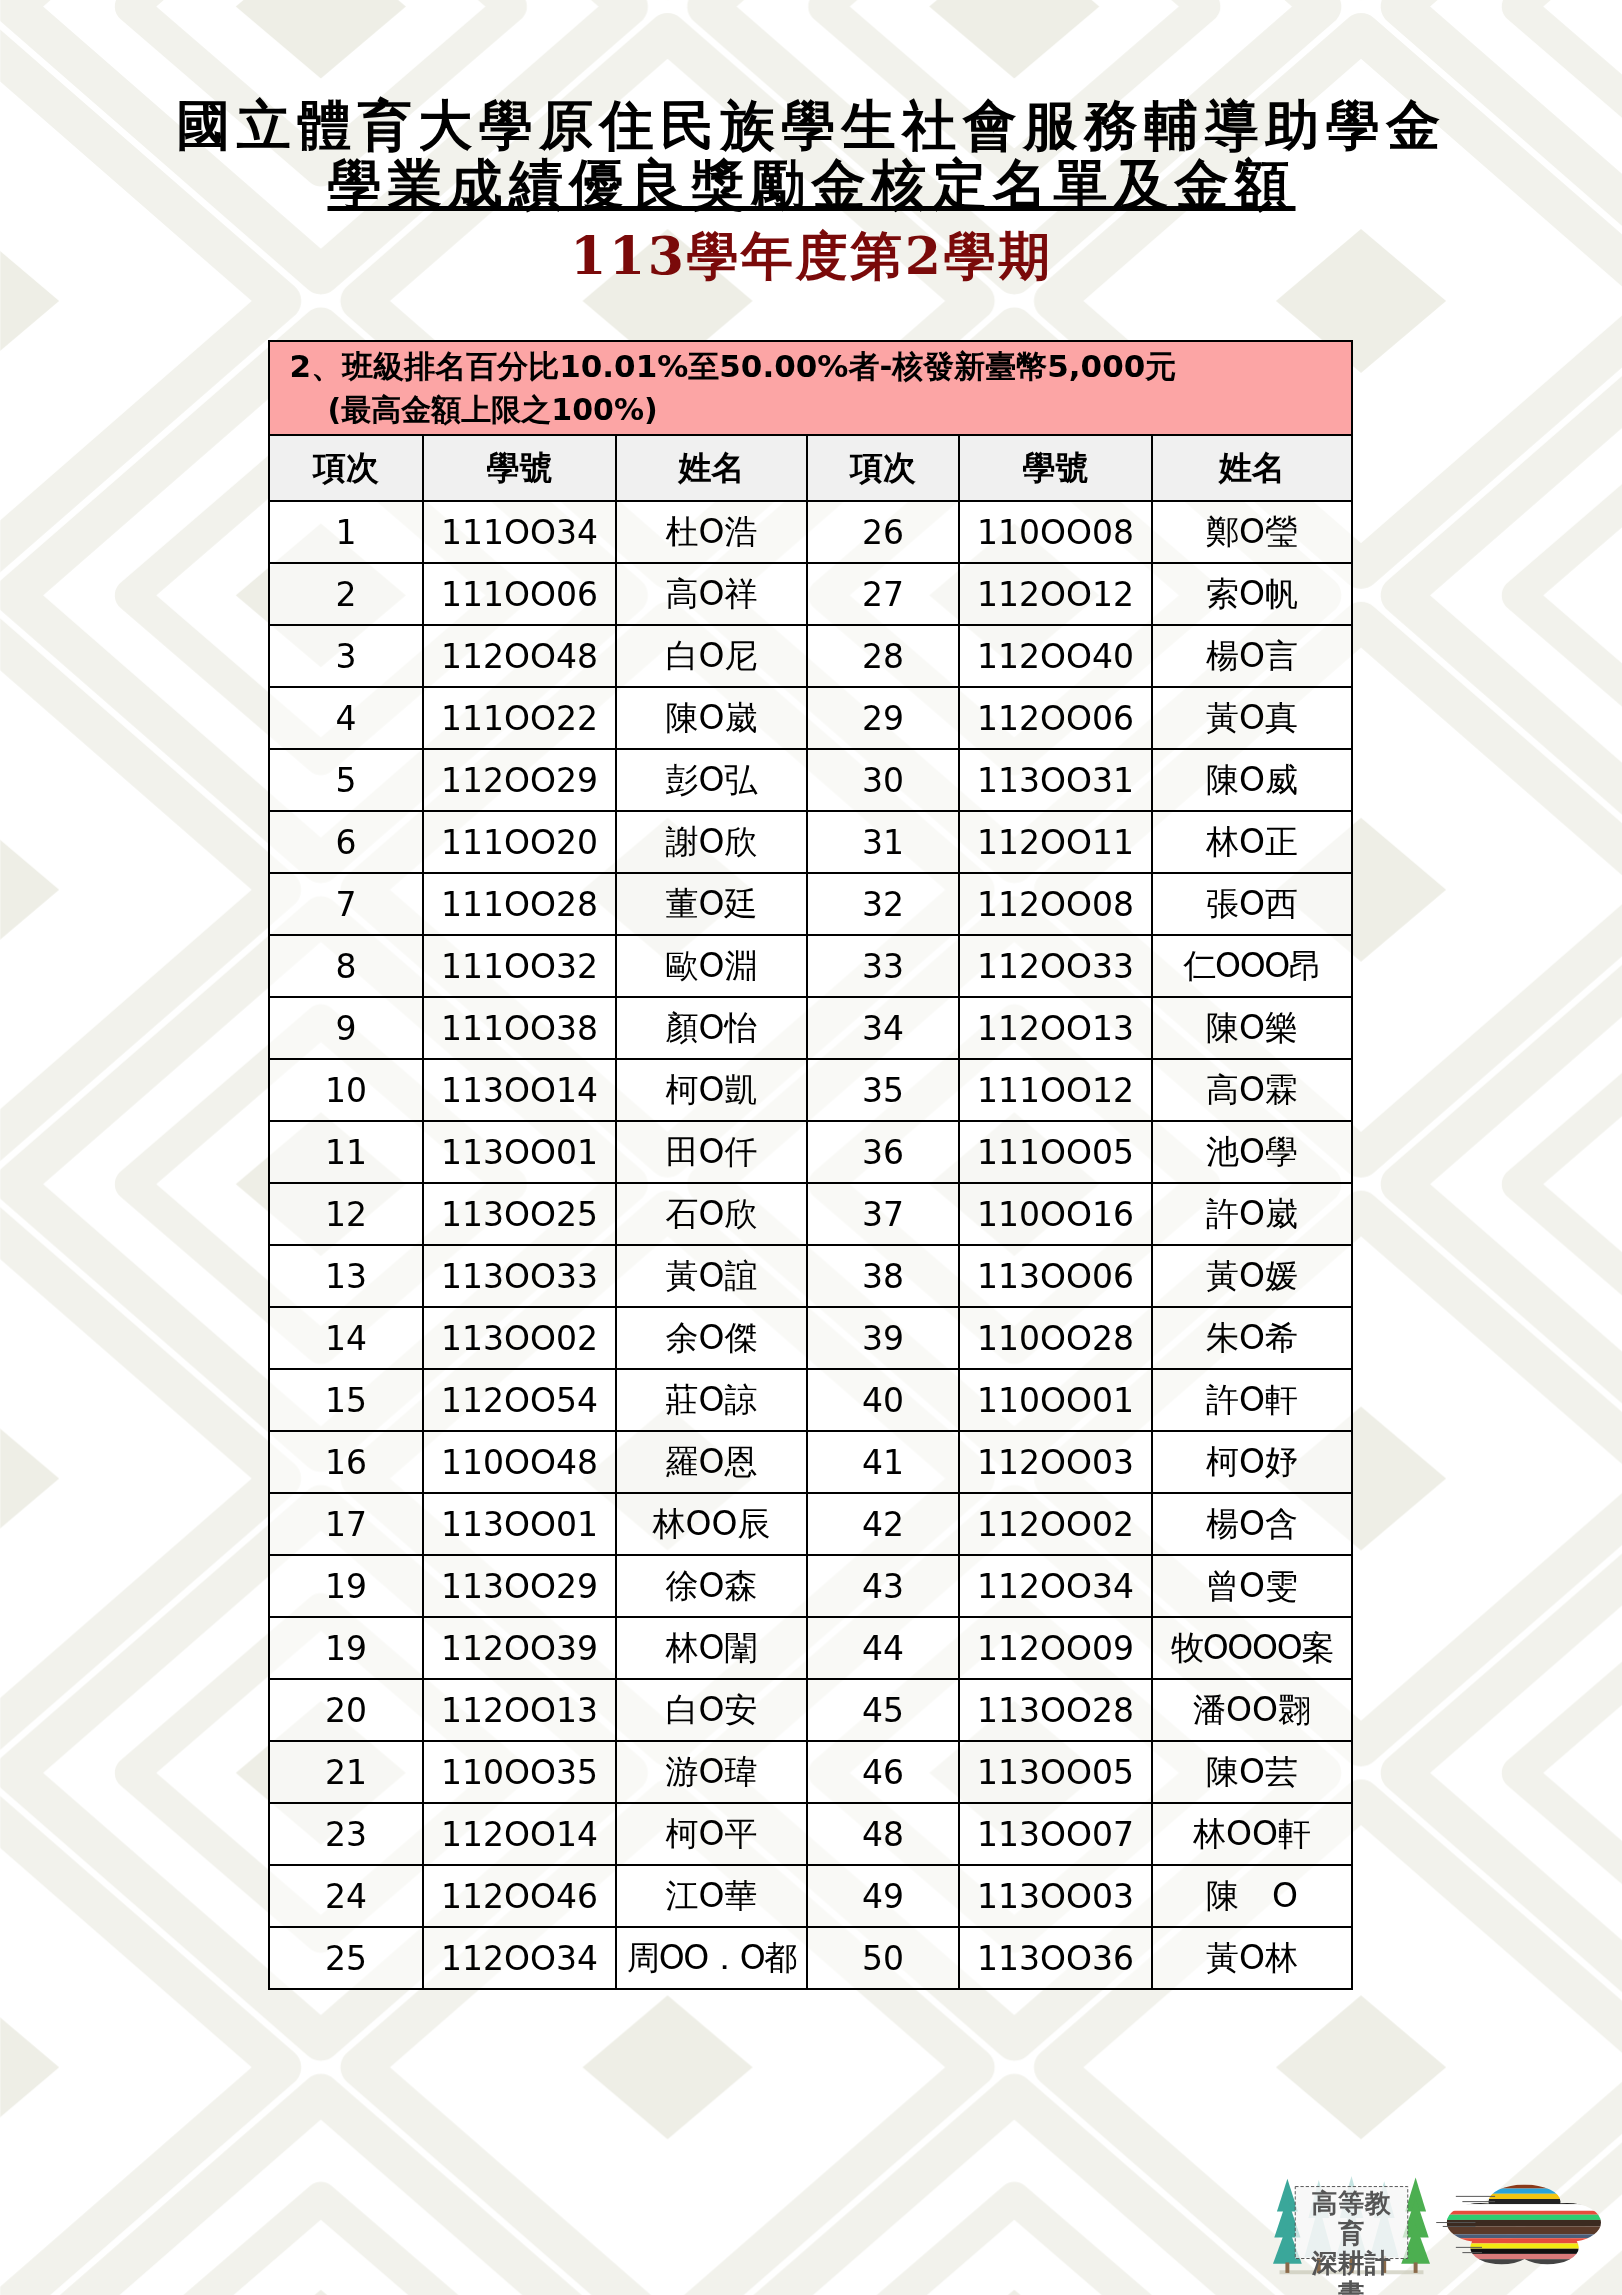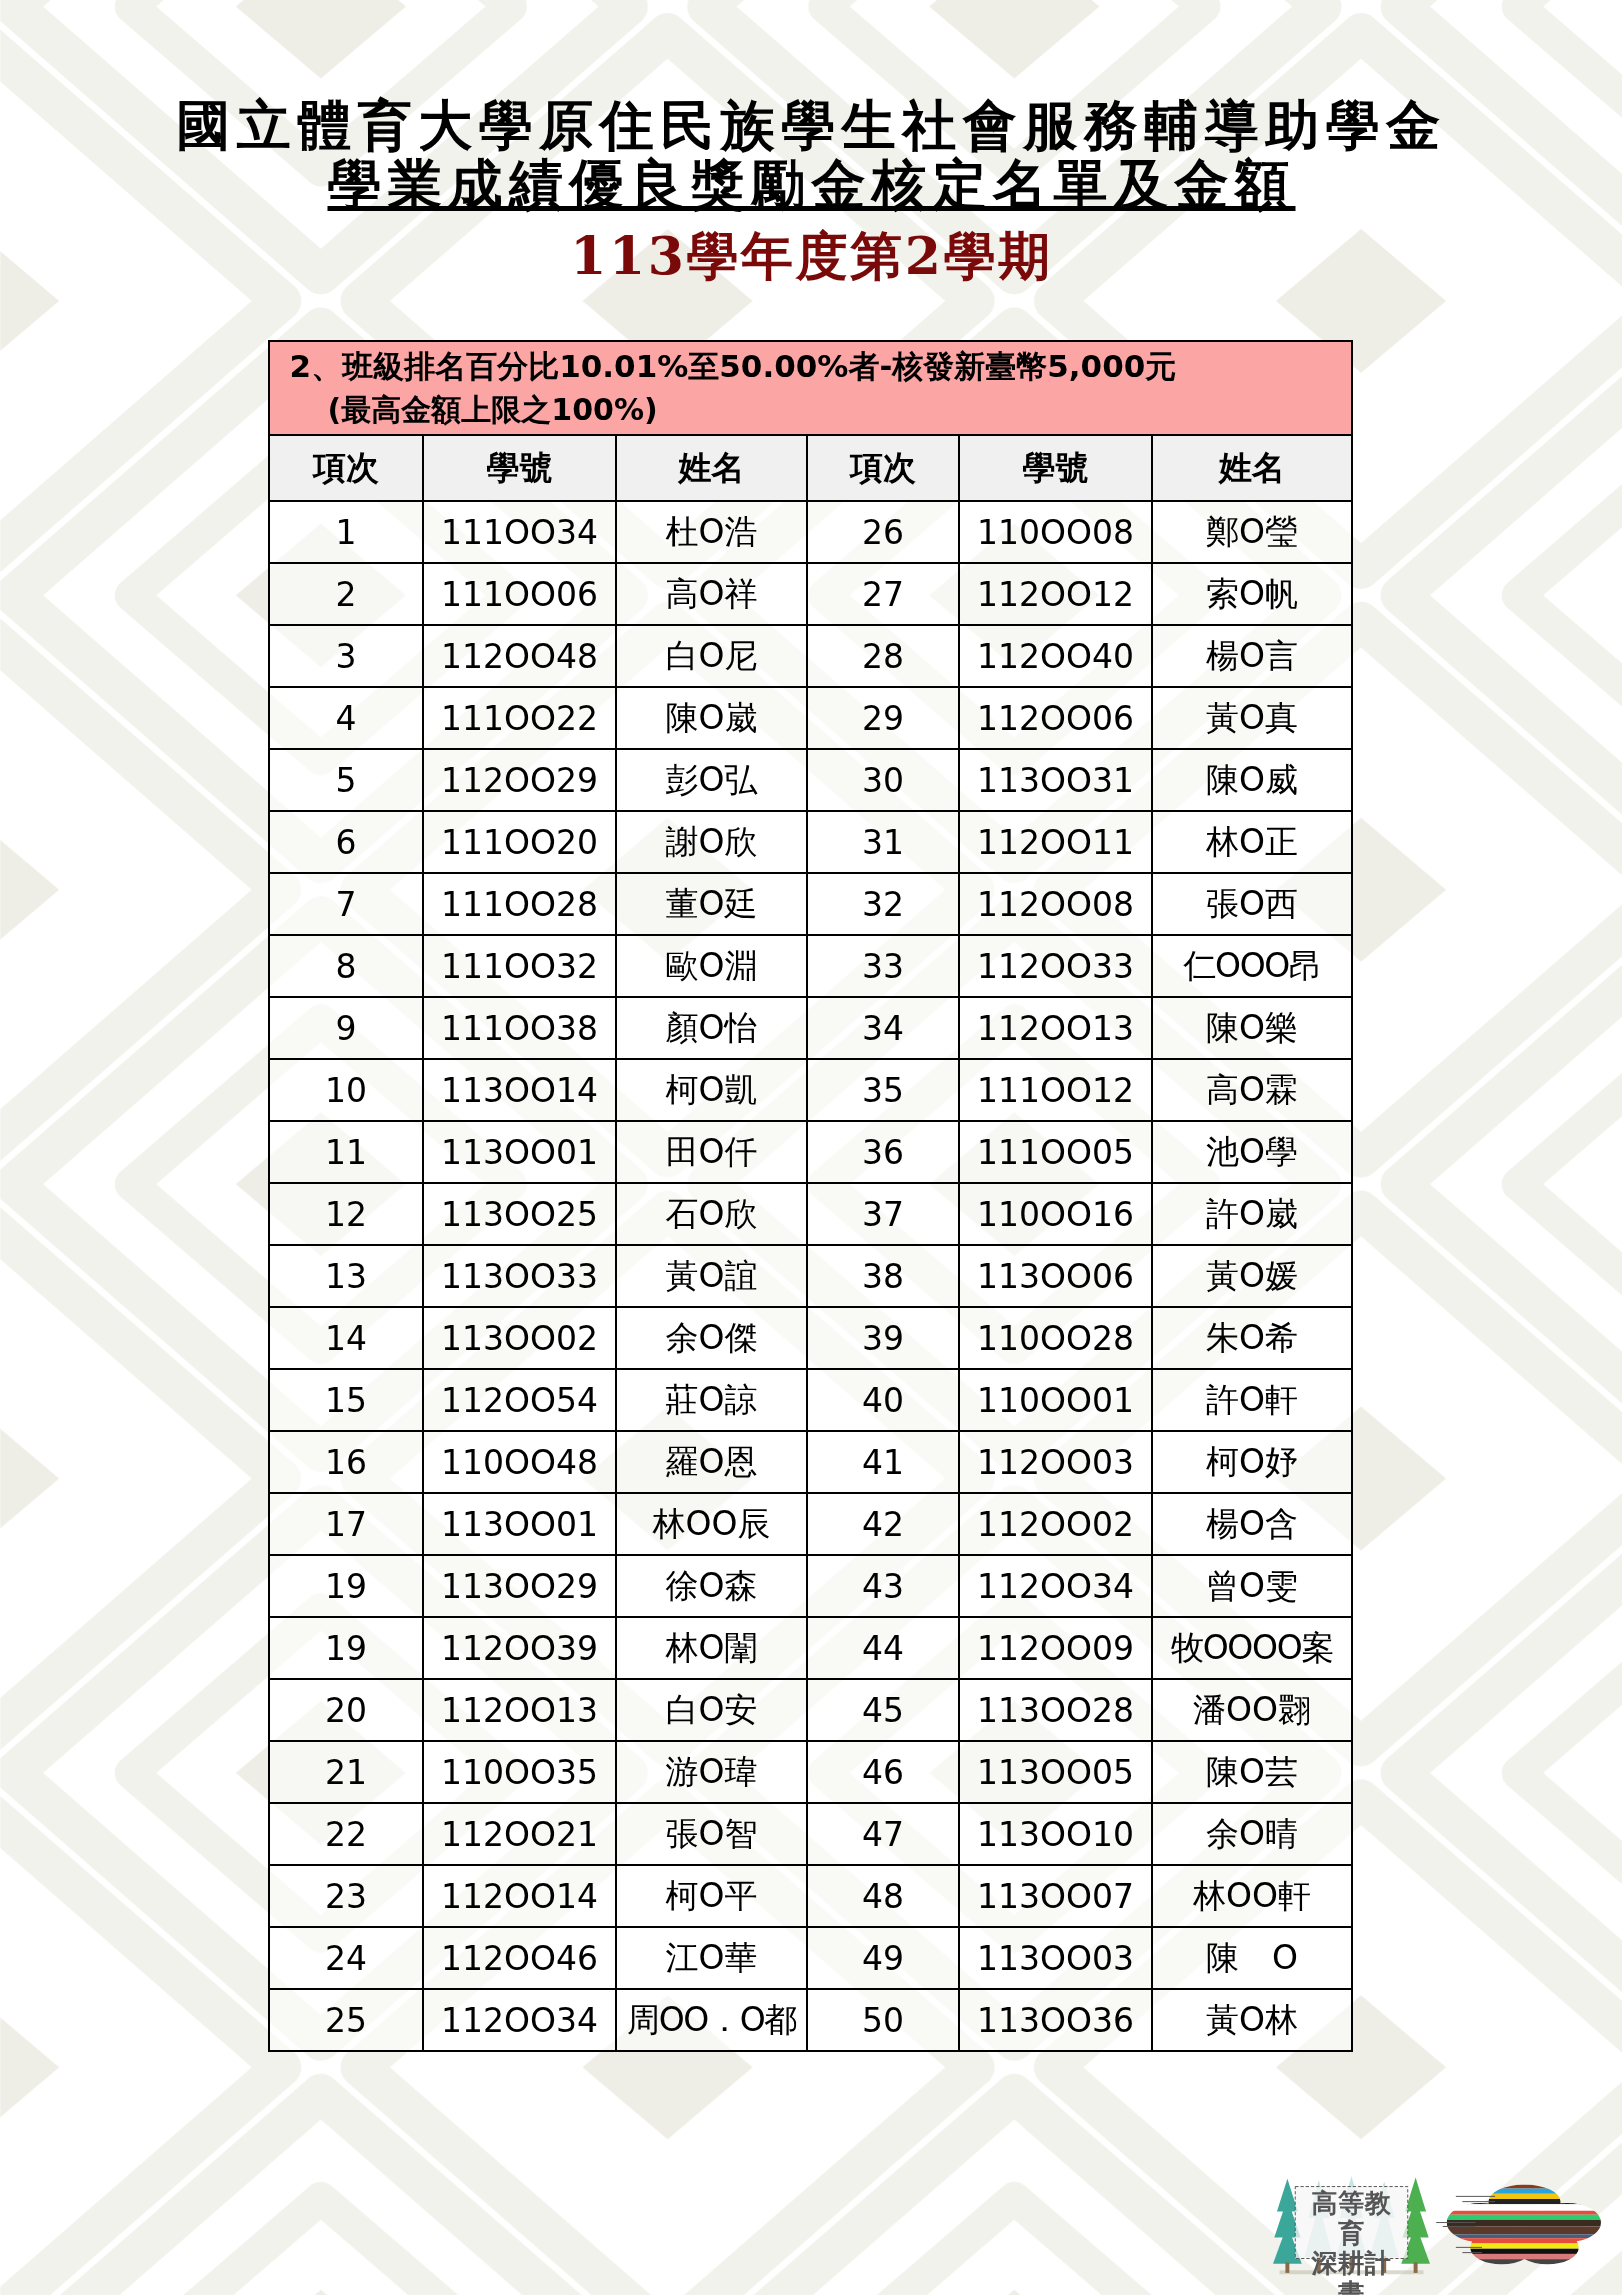--- a/index.html
+++ b/index.html
@@ -346,28 +346,20 @@
             <td>113OO28</td>
             <td class="name-cell">潘OO翾</td>
           </tr>
           <tr>
             <td>21</td>
             <td>110OO35</td>
             <td class="name-cell">游O瑋</td>
             <td>46</td>
             <td>113OO05</td>
             <td class="name-cell">陳O芸</td>
-          </tr>
-          <tr>
-            <td>22</td>
-            <td>112OO21</td>
-            <td class="name-cell">張O智</td>
-            <td>47</td>
-            <td>113OO10</td>
-            <td class="name-cell">余O晴</td>
           </tr>
           <tr>
             <td>23</td>
             <td>112OO14</td>
             <td class="name-cell">柯O平</td>
             <td>48</td>
             <td>113OO07</td>
             <td class="name-cell">林OO軒</td>
           </tr>
           <tr>

